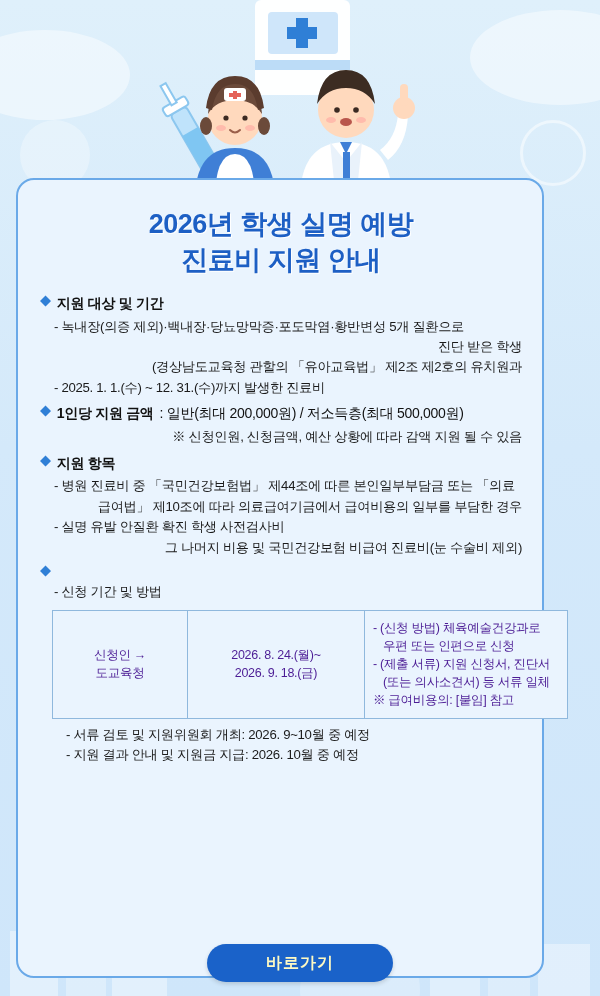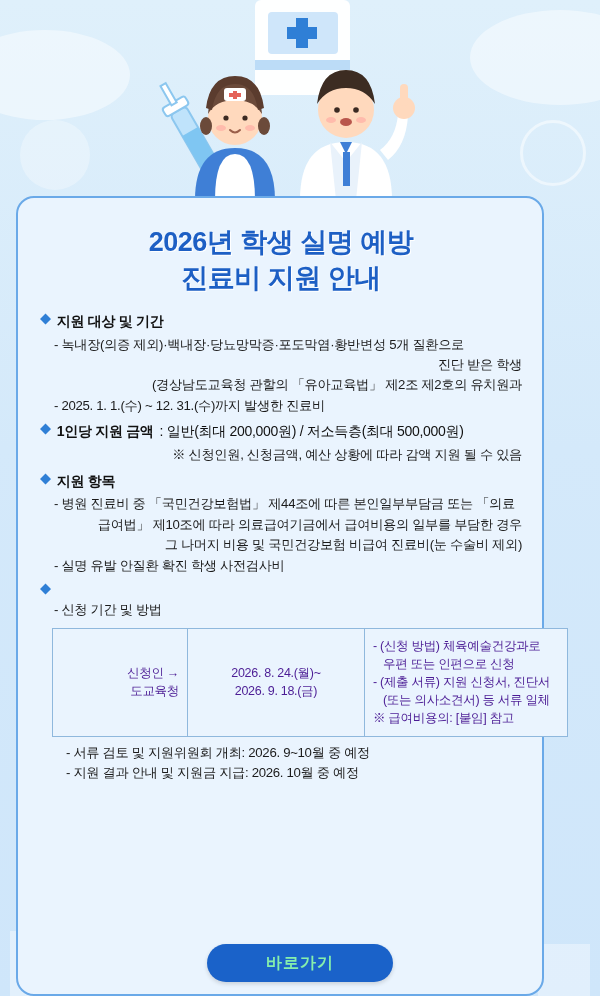--- a/index.html
+++ b/index.html
@@ -48,21 +48,21 @@
     position: absolute;
     left: 0;
     top: 0;
     width: 600px;
     height: 200px;
   }
   
   .card {
     position: absolute;
     left: 16px;
-    top: 196px;
+    top: 178px;
     width: 528px;
     height: 800px;
     background: #eaf4fe;
     border: 2px solid #6aa9e8;
     border-radius: 18px;
     box-sizing: border-box;
     padding: 18px 16px 10px 18px;
   }
   .title {
     text-align: center;
@@ -123,21 +123,21 @@
     letter-spacing: -0.3px;
   }
   .tbl td {
     border: 1px solid #8fb8dd;
     padding: 8px 8px;
     vertical-align: middle;
     color: #4c1d95;
   }
   .tbl td.c1 {
     width: 118px;
-    text-align: right;
+    text-align: center;
     line-height: 1.5;
     margin-top: 36px;
   }
   .tbl td.c2 {
     width: 160px;
     text-align: center;
     line-height: 1.5;
   }
   .tbl td.c3 {
     text-align: left;
@@ -155,21 +155,21 @@
     left: 0;
     bottom: 14px;
     width: 600px;
     display: flex;
     justify-content: center;
   }
   .btn {
     width: 186px;
     height: 38px;
     background: #1a62c9;
-    color: #86efac;
+    color: #fef9c3;
     border: none;
     border-radius: 19px;
     font-size: 16px;
     font-weight: bold;
     font-family: "Liberation Sans", sans-serif;
     letter-spacing: 1px;
     cursor: pointer;
     box-shadow: 0 2px 4px rgba(0,0,0,0.15);
   }
 </style>
@@ -280,22 +280,22 @@
       </div>
 
       <div class="sec">
         <div class="sec-head">
           <span class="diamond">◆</span>
           <span>지원 항목</span>
         </div>
         <div class="lines">
           <span class="ln">- 병원 진료비 중 「국민건강보험법」 제44조에 따른 본인일부부담금 또는 「의료</span>
           <span class="ln ind1">급여법」 제10조에 따라 의료급여기금에서 급여비용의 일부를 부담한 경우</span>
+          <span class="ln">- 실명 유발 안질환 확진 학생 사전검사비</span>
           <span class="ln ind1">그 나머지 비용 및 국민건강보험 비급여 진료비(눈 수술비 제외)</span>
-          <span class="ln">- 실명 유발 안질환 확진 학생 사전검사비</span>
         </div>
       </div>
 
       <div class="sec">
         <div class="sec-head">
           <span class="diamond">◆</span>
         </div>
         <div class="lines">
           <span class="ln">- 신청 기간 및 방법</span>
         </div>

